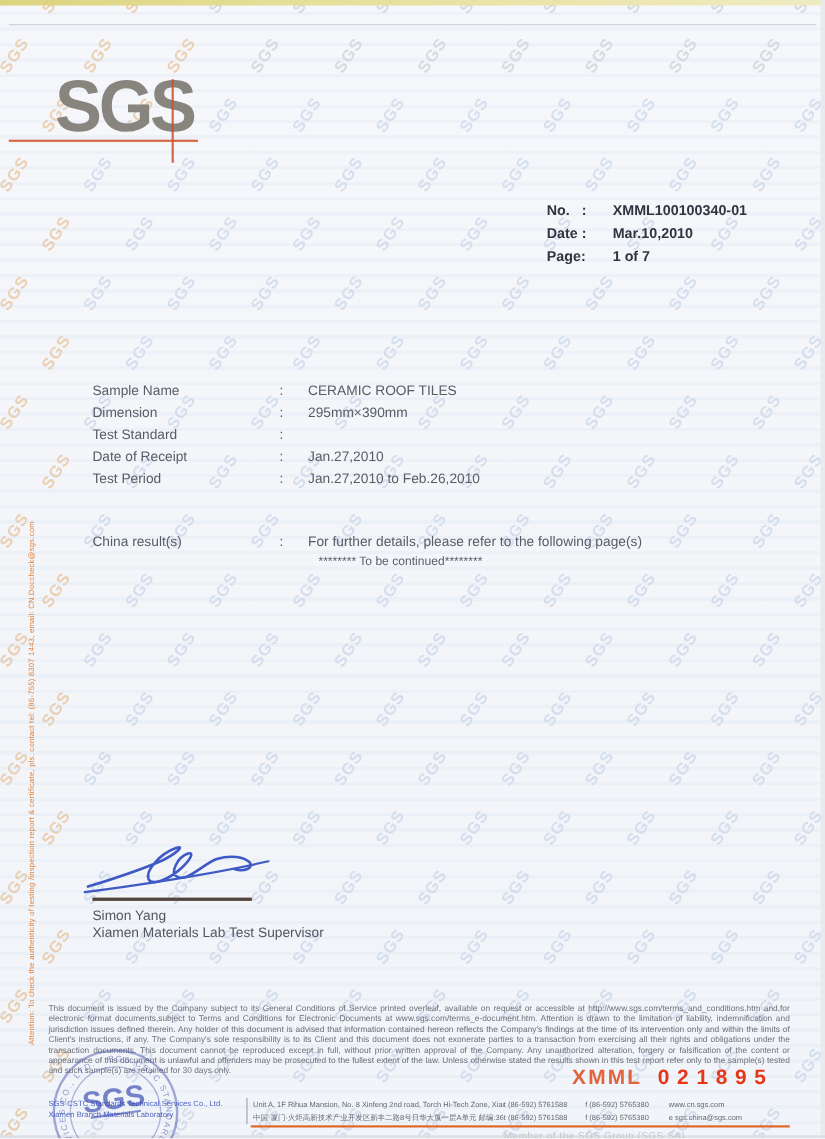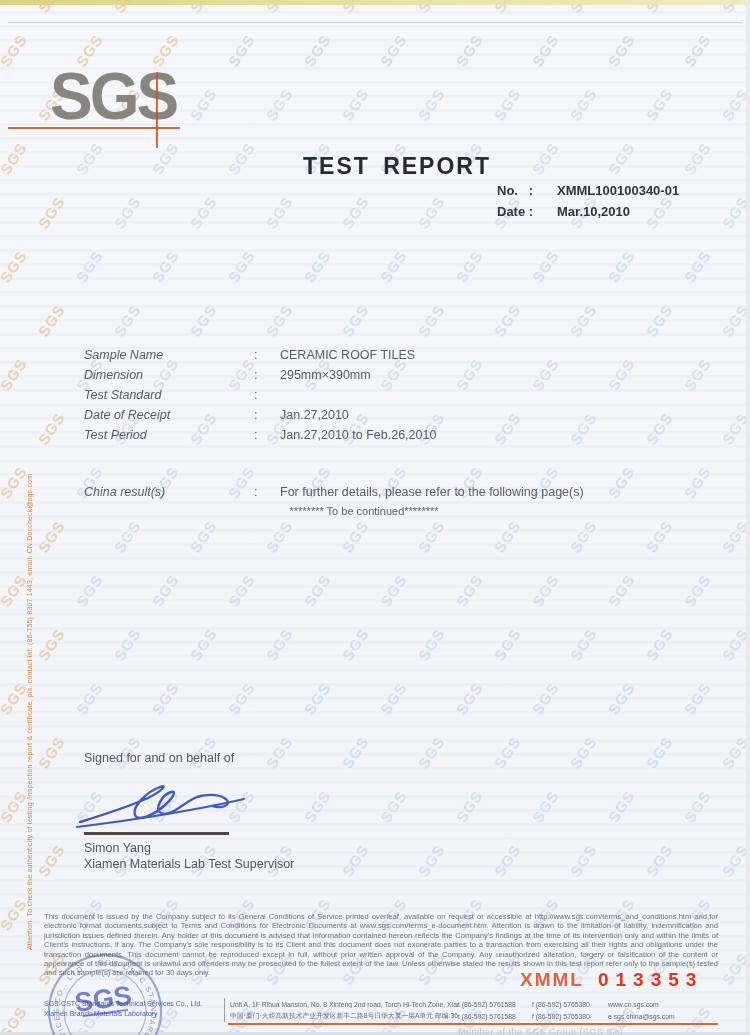--- a/index.html
+++ b/index.html
@@ -47,21 +47,21 @@
   .meta-label{white-space:pre; display:inline-block; min-width:50px;}
   .meta-value{margin-left:10px; white-space:pre;}
 
   .client{position:absolute; left:76px; top:246px;
     font-family:"Liberation Serif","DejaVu Serif",serif; font-size:17px; color:#41454c;}
 
   .intro{position:absolute; left:66px; top:327px; font-size:12.5px; color:#545a63;}
 
   .sample-table{position:absolute; left:84px; top:347px; font-size:12.5px; color:#575d66;}
   .s-row{display:flex; line-height:17px; margin-bottom:3px;}
-  .s-label{width:170px; flex:none;font-style:italic;}
+  .s-label{width:170px; flex:none;}
   .s-colon{width:26px; flex:none;}
   .s-value{width:445px;}
 
   .result-row{position:absolute; left:84px; top:484px; font-size:12.5px; color:#575d66; display:flex; line-height:17px;}
   .continued{position:absolute; left:84px; top:505px; width:560px; text-align:center;
     font-size:11px; color:#5b616a;}
 
   .sign-block{position:absolute; left:84px; top:750px; font-size:12.5px; color:#52575f; line-height:16px;}
   .sign-svg{display:block; margin:12px 0 0 -12px;}
   .sign-underline{width:145px; height:2.5px; background:#53443d; margin:-4px 0 5px 0;}
@@ -303,29 +303,32 @@
   <div class="edge-right"></div>
   <div class="edge-bottom"></div>
   <div class="scan-line-top"></div>
 
   <div class="edge-note">Attention: To check the authenticity of testing /inspection report &amp; certificate, pls. contact tel: (86-755) 8307 1443, email: CN.Doccheck@sgs.com</div>
 
   <div class="logo-text">SGS</div>
   <div class="logo-hline"></div>
   <div class="logo-vline"></div>
 
-  <div class="report-title">TEST REPORT</div>
   <div class="meta">
     <div class="meta-row">
       <span class="meta-label">No.   :</span>
       <span class="meta-value">XMML100100340-01</span>
     </div>
     <div class="meta-row">
       <span class="meta-label">Date :</span>
       <span class="meta-value">Mar.10,2010</span>
+    </div>
+    <div class="meta-row">
+      <span class="meta-label">Page:</span>
+      <span class="meta-value">1 of 7</span>
     </div>
   </div>
 
 
 
   <div class="sample-table">
     <div class="s-row">
       <span class="s-label">Sample Name</span>
       <span class="s-colon">:</span>
       <span class="s-value">CERAMIC ROOF TILES</span>
@@ -352,21 +355,20 @@
   </div>
 
   <div class="result-row">
     <span class="s-label">China result(s)</span>
     <span class="s-colon">:</span>
     <span class="s-value">For further details, please refer to the following page(s)</span>
   </div>
   <div class="continued">******** To be continued********</div>
 
   <div class="sign-block">
-    <div>Signed for and on behalf of</div>
     <svg class="sign-svg" width="190" height="58" viewBox="0 0 190 58">
       <path d="M8 44 C34 36 58 28 76 20 C90 13 96 6 88 9 C74 14 60 29 63 37 C66 44 82 37 93 27 C101 20 105 12 99 14 C90 17 82 31 89 35 C98 40 112 24 125 19 C138 15 150 17 155 22 C159 27 150 31 141 28" stroke="#3f5ac4" stroke-width="2.4" fill="none" stroke-linecap="round"></path>
       <path d="M5 49 C45 44 120 33 172 21" stroke="#3f5ac4" stroke-width="2" fill="none" stroke-linecap="round"></path>
     </svg>
     <div class="sign-underline"></div>
     <div class="sign-name">Simon Yang</div>
     <div class="sign-title">Xiamen Materials Lab Test Supervisor</div>
   </div>
 
   <div class="legal">This document is issued by the Company subject to its General Conditions of Service printed overleaf, available on request or accessible at http://www.sgs.com/terms_and_conditions.htm and,for electronic format documents,subject to Terms and Conditions for Electronic Documents at www.sgs.com/terms_e-document.htm. Attention is drawn to the limitation of liability, indemnification and jurisdiction issues defined therein. Any holder of this document is advised that information contained hereon reflects the Company's findings at the time of its intervention only and within the limits of Client's instructions, if any. The Company's sole responsibility is to its Client and this document does not exonerate parties to a transaction from exercising all their rights and obligations under the transaction documents. This document cannot be reproduced except in full, without prior written approval of the Company. Any unauthorized alteration, forgery or falsification of the content or appearance of this document is unlawful and offenders may be prosecuted to the fullest extent of the law. Unless otherwise stated the results shown in this test report refer only to the sample(s) tested and such sample(s) are retained for 30 days only.</div>
@@ -387,21 +389,21 @@
     <div class="addr-line">
       <span class="addr-main">中国·厦门·火炬高新技术产业开发区新丰二路8号日华大厦一层A单元  邮编:361006</span>
       <span class="addr-tel">t  (86-592) 5761588</span>
       <span class="addr-fax">f  (86-592) 5765380</span>
       <span class="addr-net">e  sgs.china@sgs.com</span>
     </div>
   </div>
   <div class="footer-orange-line"></div>
 
   <div class="serial">
-    <span class="serial-prefix">XMML</span><span class="serial-number">013353</span>
+    <span class="serial-prefix">XMML</span><span class="serial-number">021895</span>
   </div>
 
   <div class="member-note">Member of the SGS Group (SGS SA)</div>
 
   <svg class="stamp" width="126" height="126" viewBox="0 0 126 126">
     <defs>
       <path id="ringpath" d="M63,17 a46,46 0 1,1 -0.01,0"></path>
     </defs>
     <circle cx="63" cy="63" r="56" fill="none" stroke="#3848a8" stroke-width="2.2" opacity="0.55"></circle>
     <circle cx="63" cy="63" r="41" fill="none" stroke="#3848a8" stroke-width="1.2" opacity="0.45"></circle>

